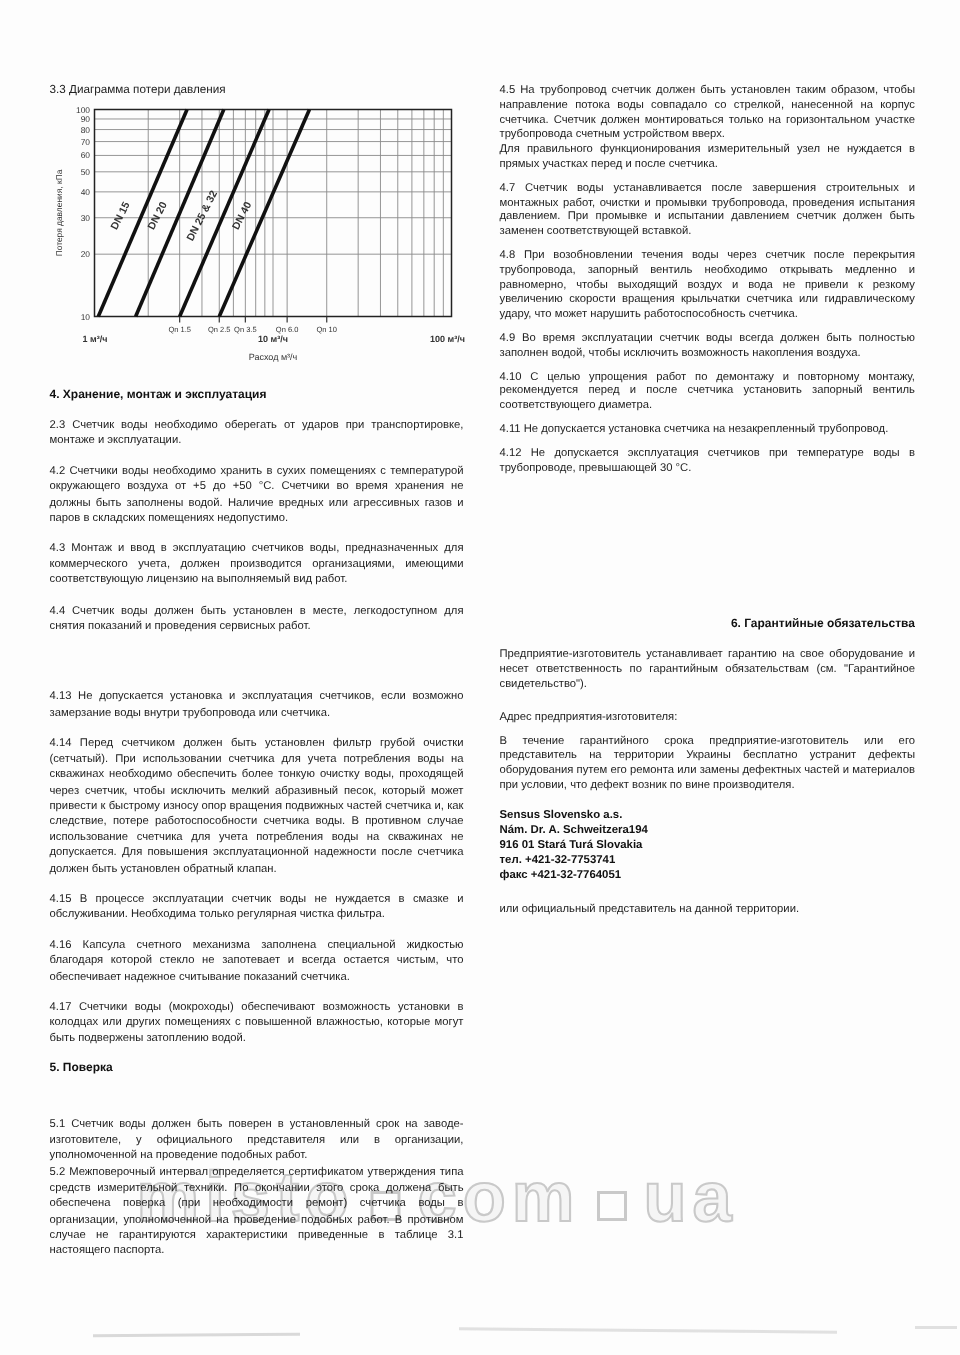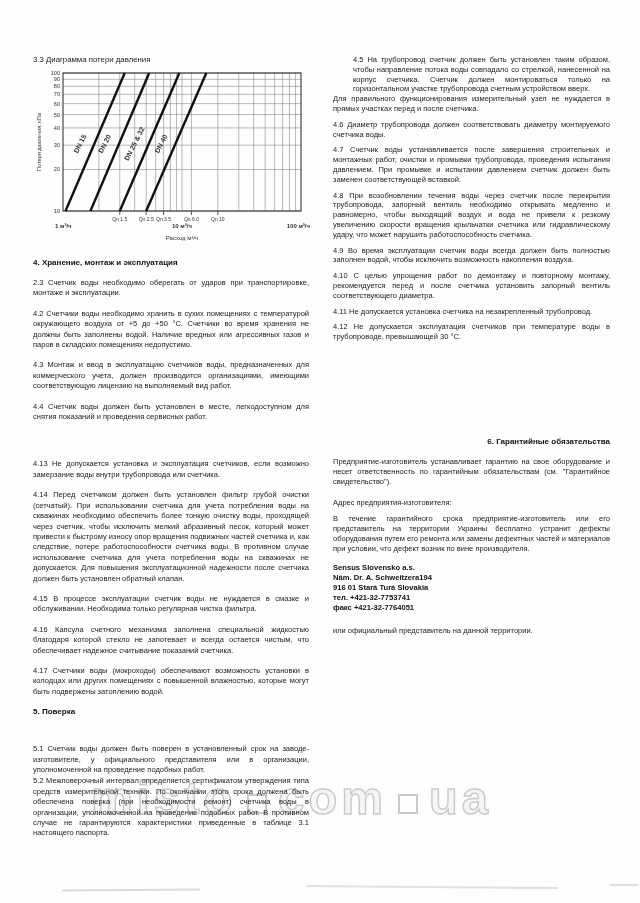--- a/index.html
+++ b/index.html
@@ -12,21 +12,21 @@
   }
   .page{position:absolute;inset:0;}
   .col{position:absolute;top:55px;width:276px;z-index:2;}
   .col-left{left:33px;}
   .col-right{left:333px;width:277px;}
   .body-p{
     font-size:7.5px;line-height:10.4px;text-align:justify;
     margin:0 0 10px 0;color:#222;
   }
   .col-right .body-p{line-height:9.8px;margin-bottom:6px;}
-  .mb0{margin-bottom:0 !important;margin-left:20px;}
+  .mb0{margin-bottom:0 !important;}
   .tight{margin-bottom:1px !important;}
   .gap-below{margin-bottom:37px !important;}
   .sec-heading{
     font-size:8px;font-weight:bold;color:#111;margin:0 0 11px 0;
   }
   .sec4-heading{margin-top:13px;}
   .sec5-heading{margin-top:4px;margin-bottom:28px;}
   .sec6-heading{margin-top:95px;text-align:right;}
   .chart-title{font-size:7.8px;color:#222;margin:0 0 5px 0;}
   .addr-label{margin-top:12px;}
@@ -142,21 +142,20 @@
     <p class="body-p">4.17 Счетчики воды (мокроходы) обеспечивают возможность установки в колодцах или других помещениях с повышенной влажностью, которые могут быть подвержены затоплению водой.</p>
 
     <div class="sec-heading sec5-heading">5. Поверка</div>
     <p class="body-p tight">5.1 Счетчик воды должен быть поверен в установленный срок на заводе-изготовителе, у официального представителя или в организации, уполномоченной на проведение подобных работ.</p>
     <p class="body-p tight">5.2 Межповерочный интервал определяется сертификатом утверждения типа средств измерительной техники. По окончании этого срока должена быть обеспечена поверка (при необходимости ремонт) счетчика воды в организации, уполномоченной на проведение подобных работ. В противном случае не гарантируются характеристики приведенные в таблице 3.1 настоящего паспорта.</p>
   </div>
 
   <div class="col col-right">
     <p class="body-p mb0">4.5 На трубопровод счетчик должен быть установлен таким образом, чтобы направление потока воды совпадало со стрелкой, нанесенной на корпус счетчика. Счетчик должен монтироваться только на горизонтальном участке трубопровода счетным устройством вверх.</p>
     <p class="body-p">Для правильного функционирования измерительный узел не нуждается в прямых участках перед и после счетчика.</p>
-    <p class="body-p">4.6 Диаметр трубопровода должен соответствовать диаметру монтируемого счетчика воды.</p>
     <p class="body-p">4.7 Счетчик воды устанавливается после завершения строительных и монтажных работ, очистки и промывки трубопровода, проведения испытания давлением. При промывке и испытании давлением счетчик должен быть заменен соответствующей вставкой.</p>
     <p class="body-p">4.8 При возобновлении течения воды через счетчик после перекрытия трубопровода, запорный вентиль необходимо открывать медленно и равномерно, чтобы выходящий воздух и вода не привели к резкому увеличению скорости вращения крыльчатки счетчика или гидравлическому удару, что может нарушить работоспособность счетчика.</p>
     <p class="body-p">4.9 Во время эксплуатации счетчик воды всегда должен быть полностью заполнен водой, чтобы исключить возможность накопления воздуха.</p>
     <p class="body-p">4.10 С целью упрощения работ по демонтажу и повторному монтажу, рекомендуется перед и после счетчика установить запорный вентиль соответствующего диаметра.</p>
     <p class="body-p">4.11 Не допускается установка счетчика на незакрепленный трубопровод.</p>
     <p class="body-p">4.12 Не допускается эксплуатация счетчиков при температуре воды в трубопроводе, превышающей 30 °С.</p>
 
     <div class="sec-heading sec6-heading">6. Гарантийные обязательства</div>
     <p class="body-p tight">Предприятие-изготовитель устанавливает гарантию на свое оборудование и несет ответственность по гарантийным обязательствам (см. "Гарантийное свидетельство").</p>
     <p class="body-p addr-label">Адрес предприятия-изготовителя:</p>

